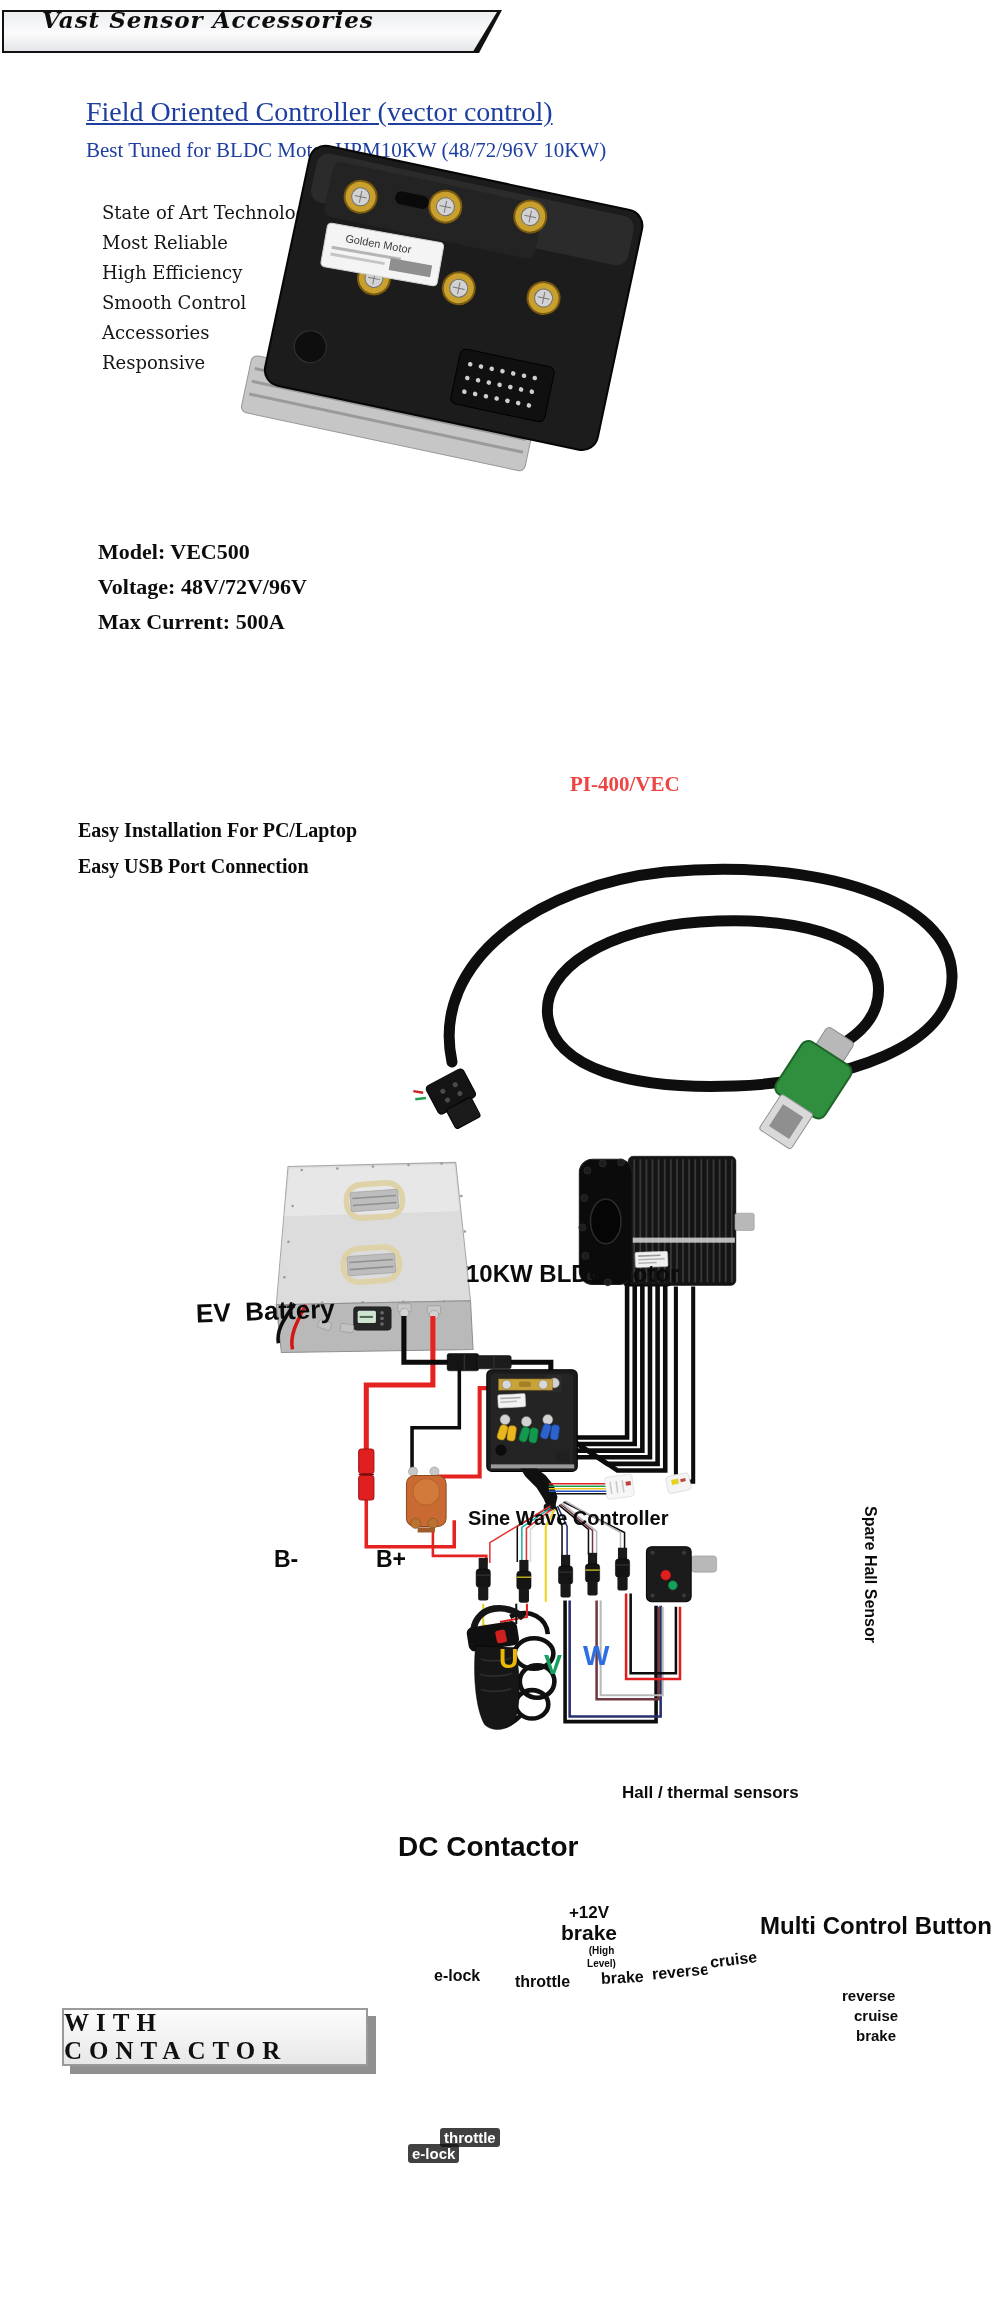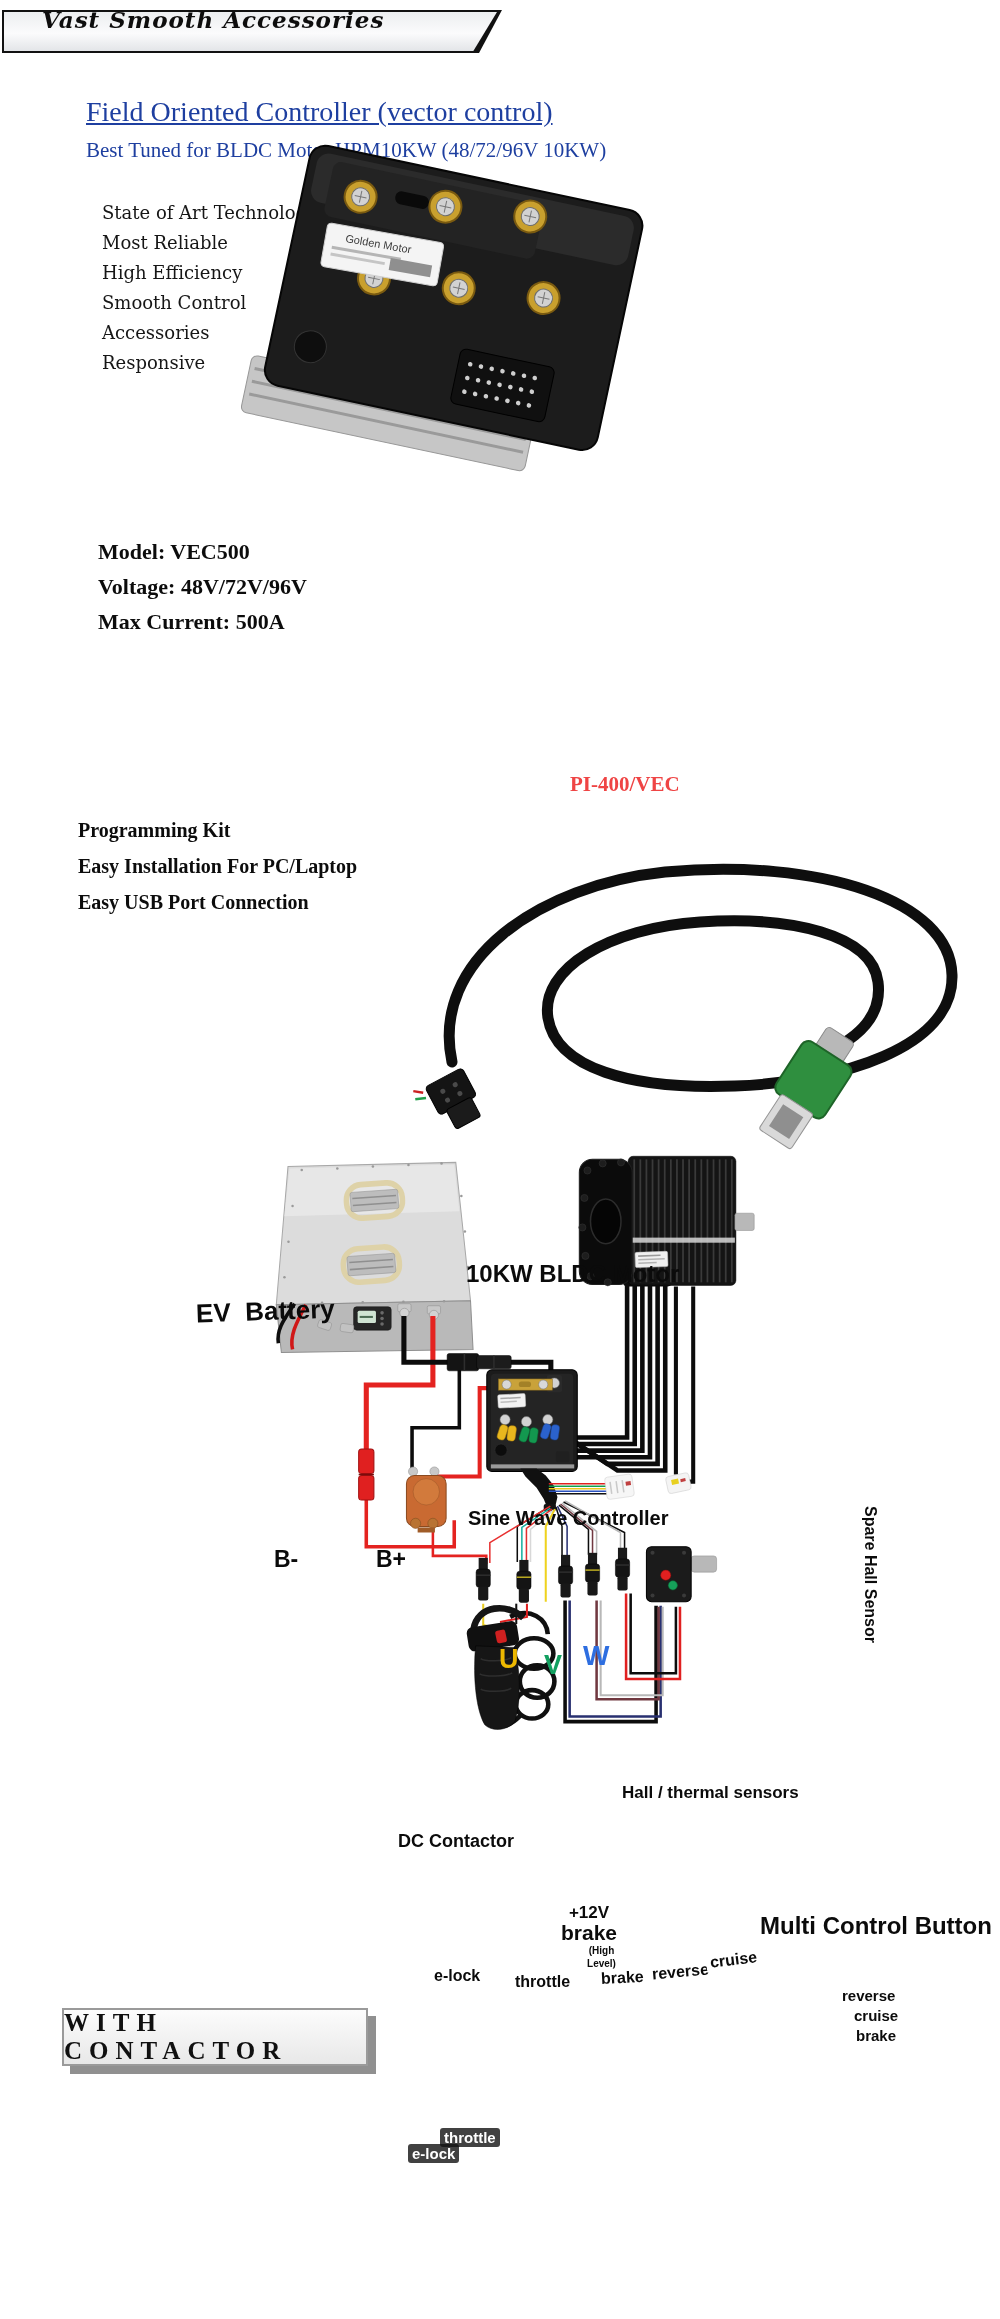--- a/index.html
+++ b/index.html
@@ -42,21 +42,21 @@
   .with-box span{font:bold 25px "Liberation Serif",serif;letter-spacing:7px;color:#101010;}
 </style>
 </head>
 <body>
 
 <div class="page">
 
   <div class="banner-outer">
     <div class="banner-inner"></div>
   </div>
-  <div class="banner-text">Vast Smooth Accessories</div>
+  <div class="banner-text">Vast Sensor Accessories</div>
 
   <div class="hero-title">Field Oriented Controller (vector control)</div>
   <div class="hero-sub">Best Tuned for BLDC Motor HPM10KW (48/72/96V 10KW)</div>
 
   <div class="features">
     <div>State of Art Technology</div>
     <div>Most Reliable</div>
     <div>High Efficiency</div>
     <div>Smooth Control</div>
     <div>Accessories</div>
@@ -152,21 +152,20 @@
   </svg>
 
   <div class="specs">
     <div>Model: VEC500</div>
     <div>Voltage: 48V/72V/96V</div>
     <div>Max Current: 500A</div>
   </div>
 
   <div class="kit-name">PI-400/VEC</div>
   <div class="kit-lines">
-    <div>Programming Kit</div>
     <div>Easy Installation For PC/Laptop</div>
     <div>Easy USB Port Connection</div>
   </div>
 
   <svg class="abs" style="left:360px;top:830px;" width="640" height="330" viewBox="0 0 640 330">
     <path d="M92 232 C70 130 180 55 305 42 C460 28 590 70 592 145 C594 218 480 252 375 256 C270 260 196 238 188 188 C180 138 250 98 340 92 C430 86 512 104 518 152 C524 198 476 222 440 230" fill="none" stroke="#0e0e0e" stroke-width="11" stroke-linecap="round"></path>
 
     <g transform="rotate(-28 90 262)">
       <rect x="70" y="246" width="42" height="32" rx="4" fill="#141414" stroke="#000"></rect>
       <rect x="78" y="276" width="28" height="22" rx="3" fill="#1b1b1b" stroke="#000"></rect>
@@ -477,21 +476,21 @@
   <div class="dlabel" style="left:196px;top:1296px;font-size:26px;transform:rotate(-2deg);">EV  Battery</div>
   <div class="dlabel" style="left:466px;top:1260px;font-size:24px;">10KW BLDC Motor</div>
   <div class="dlabel" style="left:468px;top:1507px;font-size:20px;">Sine Wave Controller</div>
   <div class="dlabel" style="left:274px;top:1546px;font-size:23px;">B-</div>
   <div class="dlabel" style="left:376px;top:1546px;font-size:23px;">B+</div>
   <div class="dlabel" style="left:499px;top:1644px;font-size:27px;color:#edb800;">U</div>
   <div class="dlabel" style="left:544px;top:1650px;font-size:27px;color:#12a060;">V</div>
   <div class="dlabel" style="left:583px;top:1640px;font-size:28px;color:#2e6ee0;">W</div>
   <div class="spare-hall">Spare Hall Sensor</div>
   <div class="dlabel" style="left:622px;top:1783px;font-size:17px;">Hall / thermal sensors</div>
-  <div class="dlabel" style="left:398px;top:1831px;font-size:18px;">DC Contactor</div>
+  <div class="dlabel" style="left:398px;top:1831px;font-size:28px;">DC Contactor</div>
 
   <div class="v12">
     <span class="l1">+12V</span>
     <span class="l2">brake</span>
     <span class="l3">(High Level)</span>
   </div>
 
   <div class="chip" style="left:430px;top:1966px;">e-lock</div>
   <div class="chip" style="left:511px;top:1972px;">throttle</div>
   <div class="chip" style="left:597px;top:1968px;transform:rotate(-3deg);">brake</div>

